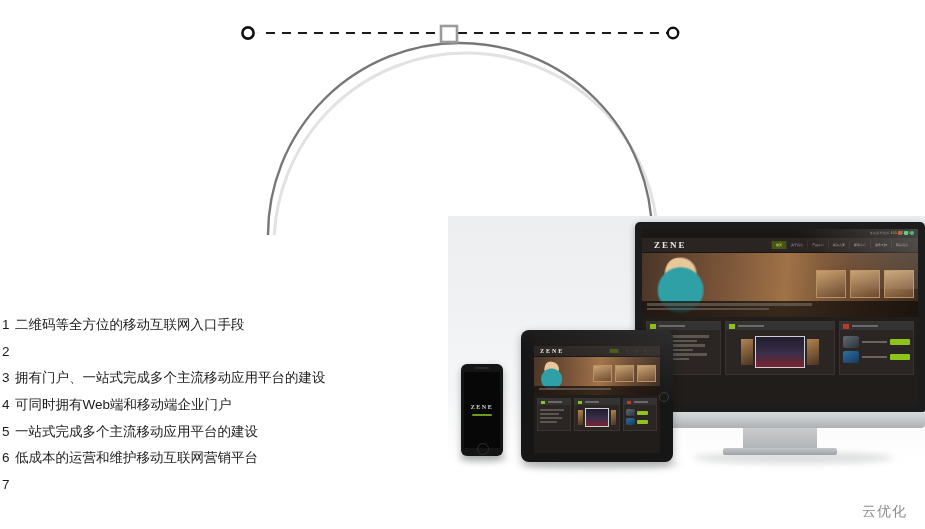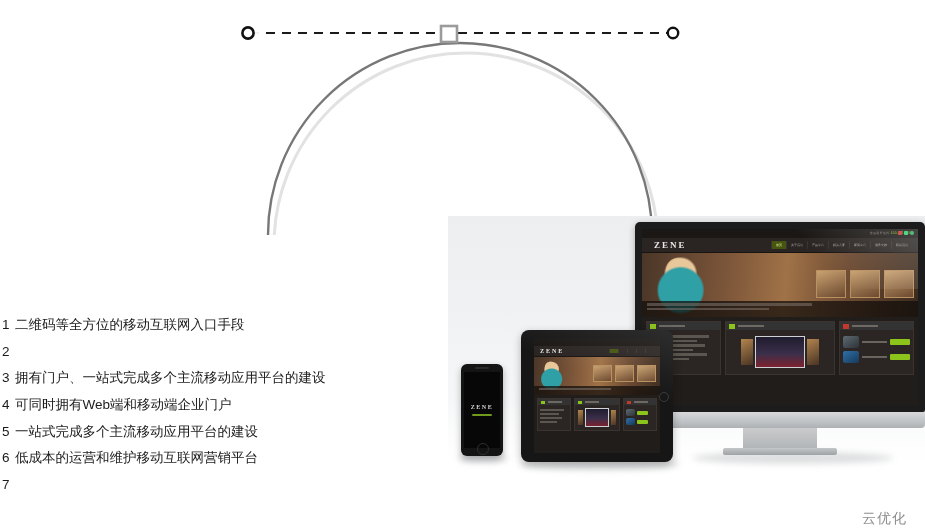--- a/index.html
+++ b/index.html
@@ -176,21 +176,21 @@
   .bullets{position:absolute;left:2px;top:318px;width:430px;}
   .bullet{
     font-size:13.5px;color:#1a1a1a;line-height:1;margin-bottom:13.2px;
     white-space:nowrap;display:flex;
   }
   .bullet .num{width:13px;flex:0 0 13px;}
   .bullet .txt{}
 
   
   .watermark{
-    position:absolute;right:18px;bottom:1px;font-size:14px;color:#8d8d8d;
+    position:absolute;right:18px;bottom:8px;font-size:14px;color:#8d8d8d;
     letter-spacing:1px;
   }
 </style>
 </head>
 <body>
 
 <div id="stage">
 
   <div class="deco">
     <svg width="460" height="225" viewBox="0 0 460 225" xmlns="http://www.w3.org/2000/svg">

